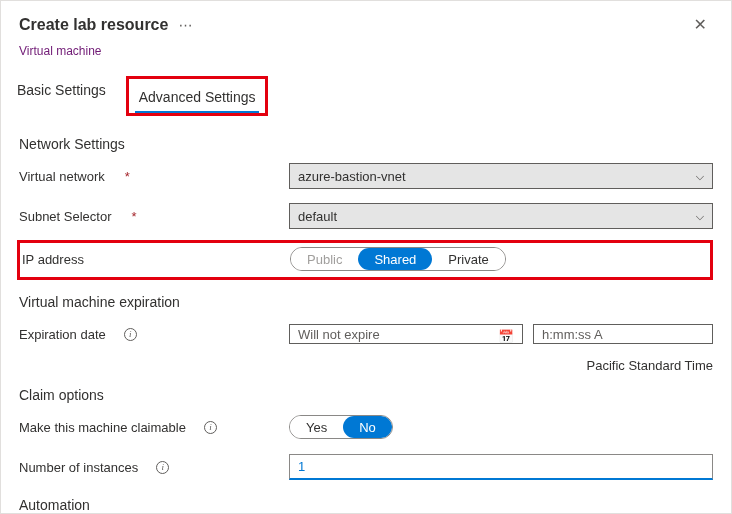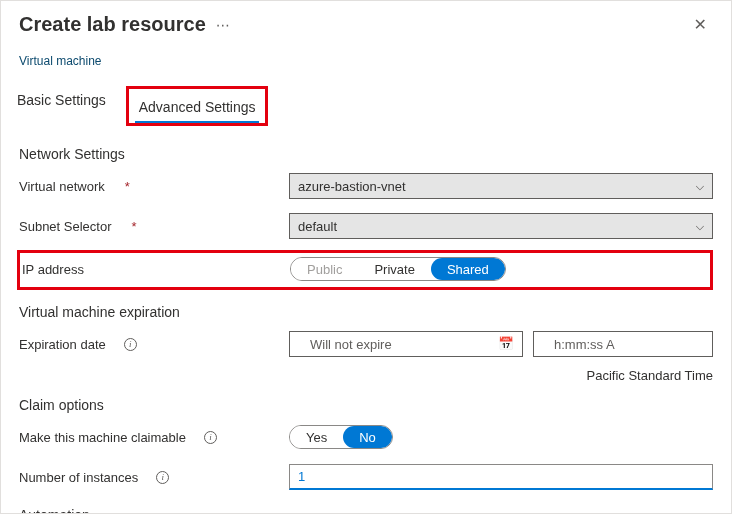--- a/index.html
+++ b/index.html
@@ -9,24 +9,24 @@
     color: #323130;
     background: #fff;
     width: 732px;
     height: 514px;
     overflow: hidden;
     position: relative;
     border: 1px solid #e1dfdd;
   }
   .header { padding: 10px 18px 6px 18px; }
   .title-row { display: flex; align-items: center; justify-content: space-between; }
-  .title { font-size: 20px; font-weight: 600; color: #323130; }
+  .title { font-size: 16px; font-weight: 600; color: #323130; }
   .ellipsis { margin-left: 10px; font-size: 14px; color: #605e5c; cursor: pointer; }
   .close { font-size: 16px; color: #605e5c; cursor: pointer; padding: 4px 6px; }
-  .subtitle { font-size: 12px; color: #0c4a6e; margin-top: 16px; }
+  .subtitle { font-size: 12px; color: #701a75; margin-top: 6px; }
   .tabs { display: flex; gap: 0; padding: 12px 18px 0 12px; }
   .tab { font-size: 14px; padding: 6px 4px 8px 4px; cursor: pointer; color: #323130; position: relative; }
   .tab.active { font-weight: 400; }
   .tab.active::after {
     content: ""; display: block; position: absolute; left: 0; right: 0; bottom: 0;
     height: 2px; background: #0078d4;
   }
   .highlight-box {
     border: 3px solid #e3000f; padding: 4px 6px 0 6px; margin-left: 16px;
   }
@@ -56,22 +56,22 @@
     border: 3px solid #e3000f; padding: 4px 8px 6px 0; margin-left: -2px;
     display: flex; align-items: center;
   }
   .ip-highlight .label-col { padding-left: 2px; }
   .info-icon {
     display: inline-flex; width: 13px; height: 13px; border: 1px solid #605e5c;
     border-radius: 50%; align-items: center; justify-content: center;
     font-size: 9px; color: #605e5c; font-style: italic; font-family: Georgia, serif;
   }
   .date-input, .text-input {
-    width: 100%; height: 26px; border: 1px solid #605e5c; background: #fff;
-    padding: 0 20px; font-size: 13px; color: #323130;
+    width: 100%; height: 20px; border: 1px solid #605e5c; background: #fff;
+    padding: 0 8px; font-size: 13px; color: #323130;
   }
   .date-input::placeholder, .text-input::placeholder { color: #605e5c; }
   .date-row { display: flex; gap: 10px; }
   .date-box { position: relative; flex: 1.3; }
   .time-box { flex: 1; }
   .cal-icon { position: absolute; right: 8px; top: 5px; font-size: 13px; color: #605e5c; pointer-events: none; }
   .tz { text-align: right; font-size: 13px; color: #323130; }
   .num-input {
     width: 100%; height: 26px; border: 1px solid #8a8886; border-bottom: 2px solid #0078d4;
     padding: 0 8px; font-size: 13px; color: #0078d4;
@@ -125,22 +125,22 @@
         <span class="chevron">⌵</span>
       </div>
     </div>
   </div>
 
   <div class="ip-highlight">
     <div class="label-col">IP address</div>
     <div>
       <div class="pill-group">
         <div class="pill disabled">Public</div>
+        <div class="pill selected">Shared</div>
         <div class="pill">Private</div>
-        <div class="pill selected">Shared</div>
       </div>
     </div>
   </div>
 
   <div class="section-title">Virtual machine expiration</div>
 
   <div class="row">
     <div class="label-col">
       <span>Expiration date</span>
       <span class="info-icon">i</span>

